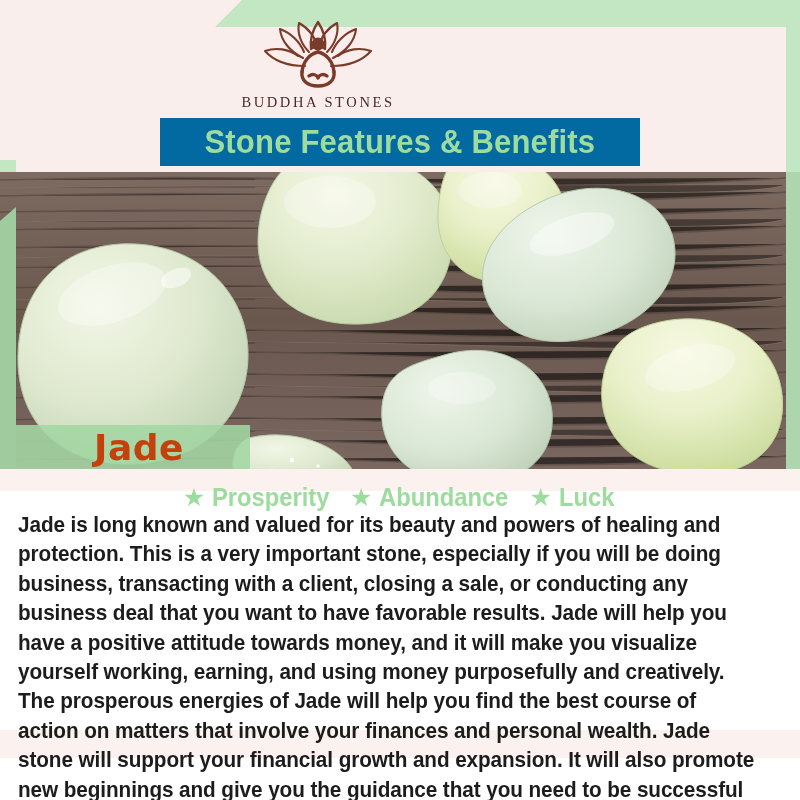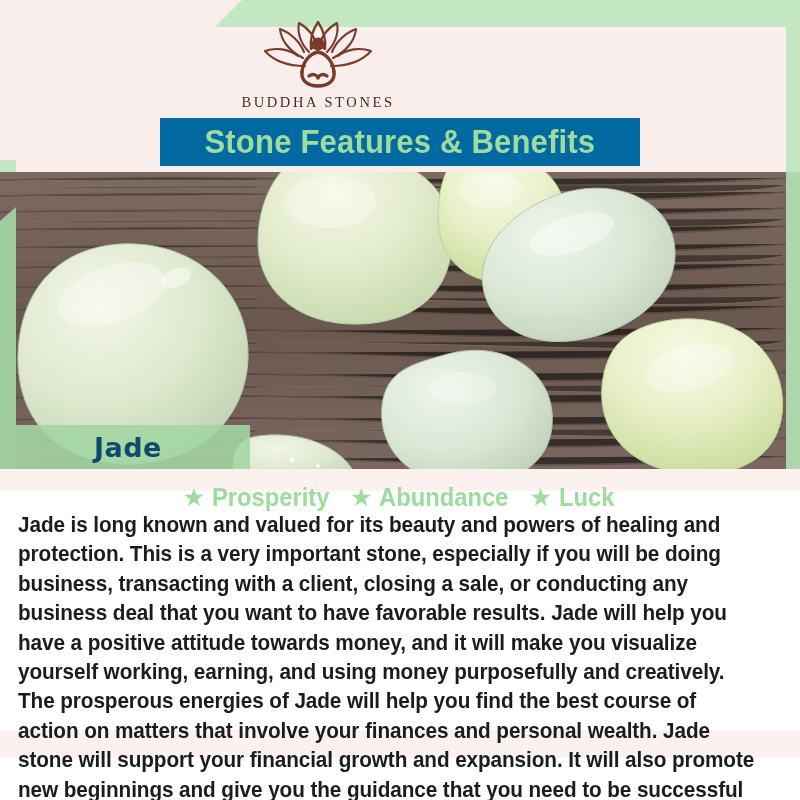--- a/index.html
+++ b/index.html
@@ -76,21 +76,21 @@
     clip-path:polygon(0 14px, 16px 0, 16px 100%, 0 100%);
   }
 
   
   .jade-tag {
     position:absolute; top:425px; left:16px; width:234px; height:44px;
     background:rgba(163,214,163,.88);
     display:flex; align-items:center; z-index:6;
   }
   .jade-tag span {
-    color:#0c4a6e; font-size:27px; font-weight:bold;
+    color:#c2410c; font-size:36px; font-weight:bold;
     letter-spacing:.5px; margin-left:78px;
     font-family:"DejaVu Sans", sans-serif;
   }
 
   
   .lower {
     position:absolute; top:469px; left:0; width:800px; height:331px;
     background:#ffffff; z-index:2;
   }
   .lower-tint {

